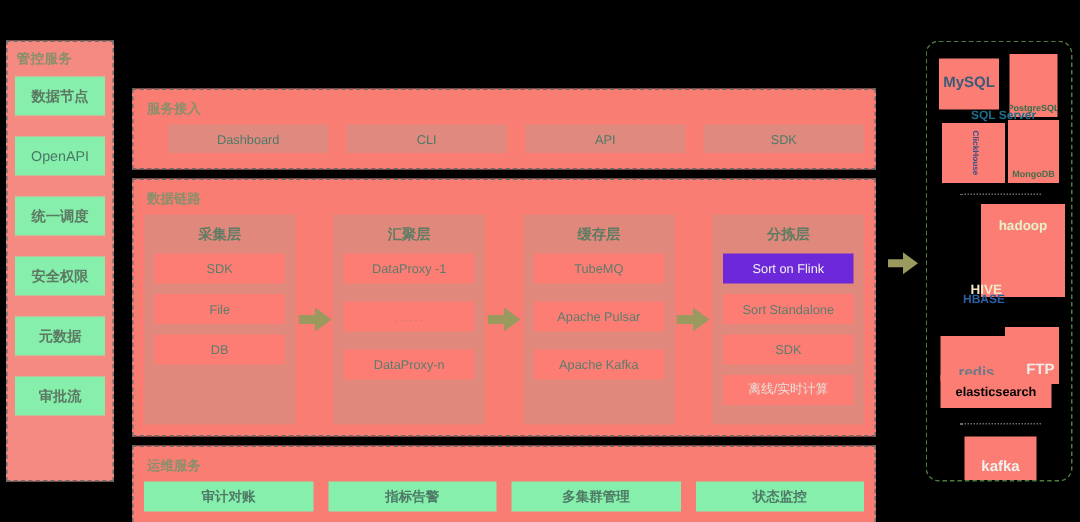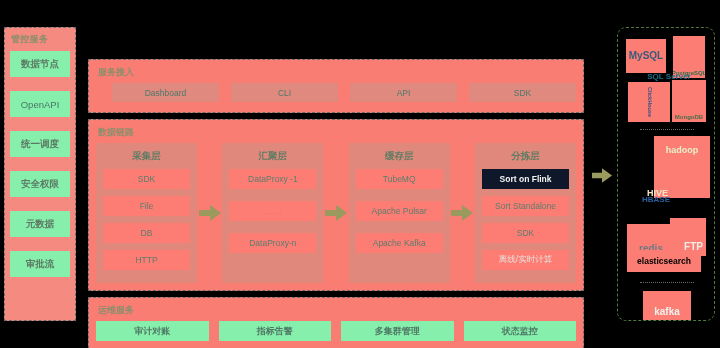--- a/index.html
+++ b/index.html
@@ -57,21 +57,21 @@
     text-align:center; font-size:9.5px; font-weight:bold; color:#5d7c63;
     margin:3px 0 6px 0;
   }
   .cell{
     height:20px; margin-bottom:7px; background:#fd7d74;
     display:flex; align-items:center; justify-content:center;
     font-size:8.5px; color:#5b7d6e;
   }
   .cell.cn{ color:#e8e0dc; }
   .cell.dots{ color:#c97c76; letter-spacing:1px; }
-  .cell.flink{ background:#0f172a; color:#f2f5f2; font-weight:bold; }
+  .cell.flink{ background:#6d28d9; color:#f2f5f2; font-weight:normal; }
   .arrow{
     width:26px; display:flex; align-items:center; justify-content:center;
   }
   .arrow svg{ display:block; }
 
   
   #p-ops{ top:238px; height:56px; }
   .ops-row{ display:flex; gap:10px; }
   .ops-chip{
     flex:1; height:20px; background:#86efac;
@@ -128,21 +128,20 @@
 
     <div class="panel" id="p-link">
       <div class="panel-title">数据链路</div>
       <div class="layers">
 
         <div class="layer">
           <div class="layer-title">采集层</div>
           <div class="cell">SDK</div>
           <div class="cell">File</div>
           <div class="cell">DB</div>
-          <div class="cell">HTTP</div>
         </div>
 
         <div class="arrow">
           <svg width="22" height="16" viewBox="0 0 22 16">
               <path d="M0 5h11V0l11 8-11 8v-5H0z" fill="#9a9a5e"></path>
             </svg>
         </div>
 
         <div class="layer">
           <div class="layer-title">汇聚层</div>

